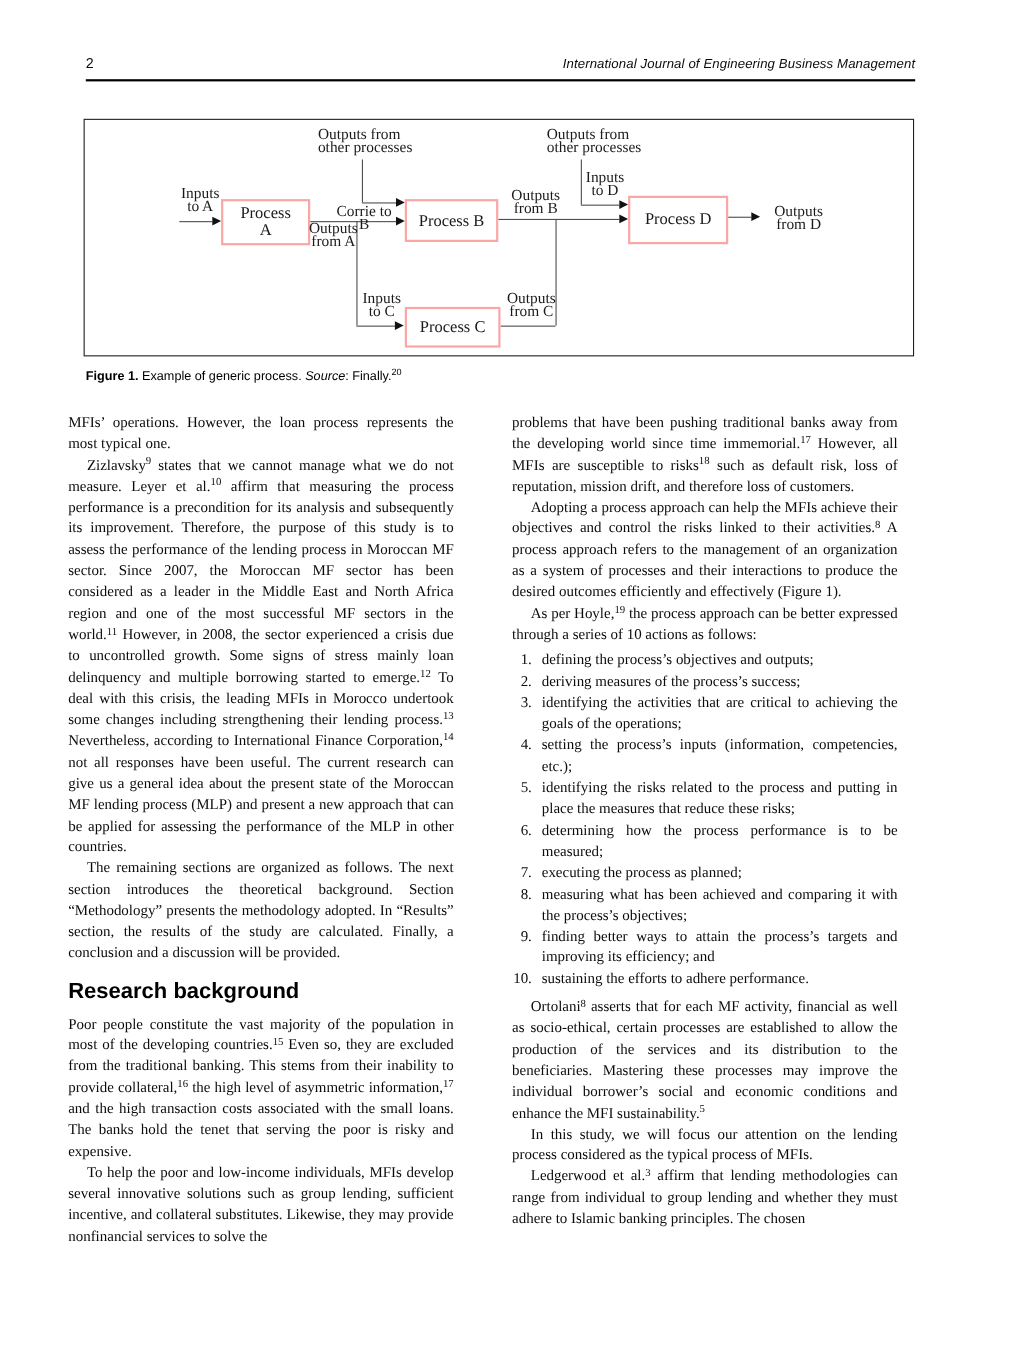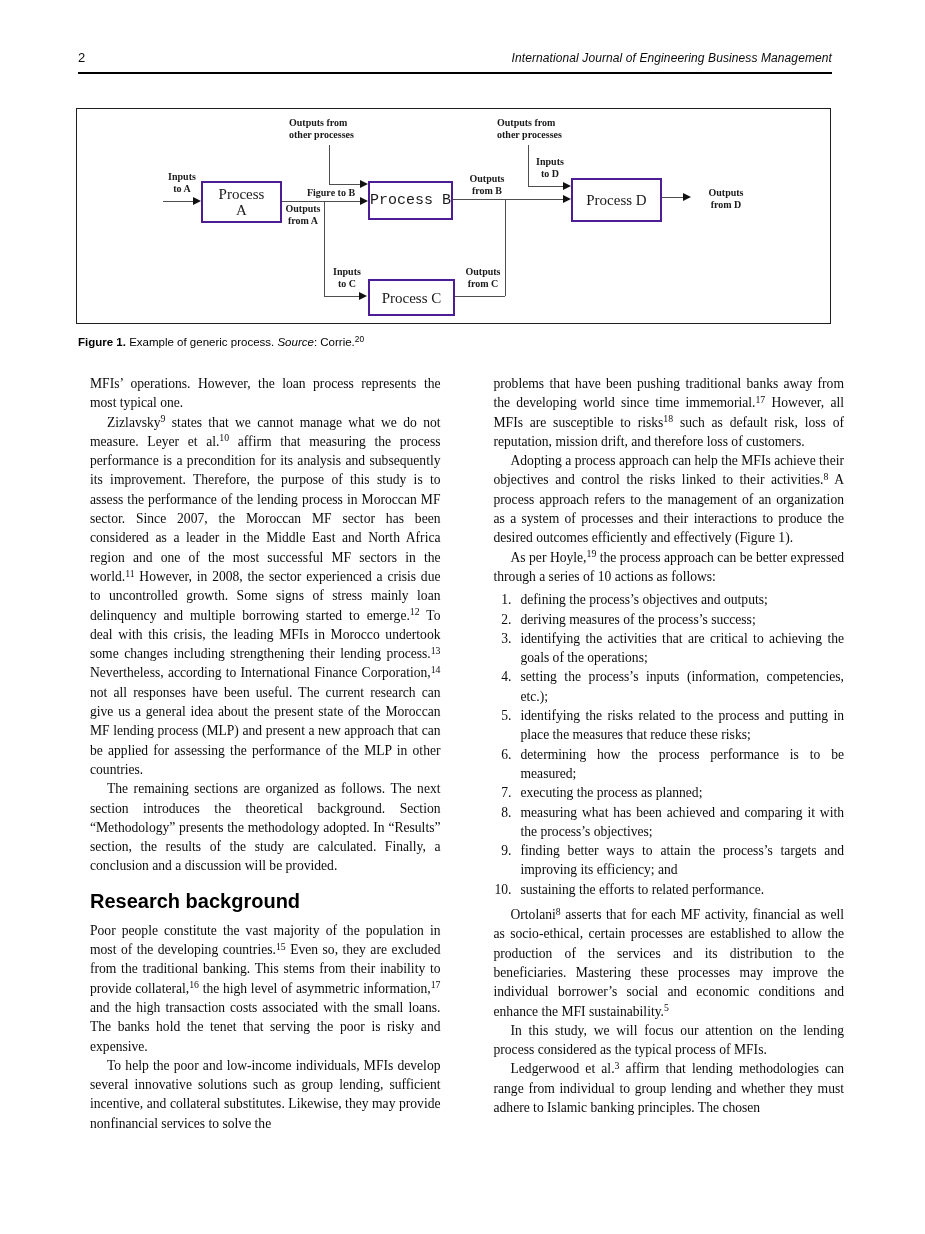--- a/index.html
+++ b/index.html
@@ -16,46 +16,46 @@
     font-family:"Liberation Sans","DejaVu Sans",sans-serif;
   }
   .hdr .pageno { font-size:13px; }
   .hdr .journal { font-size:12px; font-style:italic; letter-spacing:.1px; }
   
   .figbox {
     position:absolute; left:76px; top:108px; width:753px; height:214px;
     border:1.5px solid #1f1f1f; background:#fff;
   }
   .proc {
-    position:absolute; border:2px solid #4c1d95; background:#fff;
+    position:absolute; border:2px solid #fca5a5; background:#fff;
     display:flex; align-items:center; justify-content:center;
     font-size:15px; line-height:16px; text-align:center; white-space:pre-line;
     color:#1a1a1a;
   }
   .flabel {
-    position:absolute; font-weight:bold; font-size:10px; line-height:11.5px;
+    position:absolute; font-weight:normal; font-size:14px; line-height:11.5px;
     text-align:center; white-space:pre-line; color:#1a1a1a;
   }
   .flabel.left { text-align:left; }
   .fline { position:absolute; background:#4e4e4e; }
   .fline.h { height:1.2px; }
   .fline.v { width:1.2px; }
   .farrow {
     position:absolute; width:0; height:0;
     border-left:8px solid #111; border-top:4.5px solid transparent; border-bottom:4.5px solid transparent;
   }
   .caption {
     position:absolute; left:78px; top:336px; width:754px;
     font-family:"Liberation Sans","DejaVu Sans",sans-serif; font-size:11.5px; color:#000;
   }
   .caption .b { font-weight:bold;margin-top:28px; }
   .caption .i { font-style:italic;text-align:center; }
   
   .cols {
-    position:absolute; left:90px; top:374px; width:754px;
+    position:absolute; left:62px; top:374px; width:754px;
     display:flex; gap:53px;
   }
   .col { width:353px; }
   .col p {
     margin:0; font-size:13.6px; line-height:19.3px; text-align:justify;
     text-justify:inter-word;
   }
   .col p.indent { text-indent:17px; }
   .col h2 {
     font-family:"Liberation Sans","DejaVu Sans",sans-serif;
@@ -92,46 +92,46 @@
       <div class="farrow" style="left: 486px; top: 86px;"></div>
       <div class="fline v" style="left: 428px; top: 90px; height: 97px;"></div>
       <div class="fline h" style="left: 374px; top: 187px; width: 54px;"></div>
       <div class="fline v" style="left: 451px; top: 36px; height: 41px;"></div>
       <div class="fline h" style="left: 451px; top: 77px; width: 35px;"></div>
       <div class="farrow" style="left: 486px; top: 73px;"></div>
       <div class="fline h" style="left: 581px; top: 88px; width: 25px;"></div>
       <div class="farrow" style="left: 606px; top: 84px;"></div>
       <div class="proc" style="left: 124px; top: 72px; width: 77px; height: 38px;">Process
 A</div>
-      <div class="proc" style="left: 291px; top: 72px; width: 81px; height: 35px; font-family: Liberation Mono, monospace;">Process B</div>
+      <div class="proc" style="left: 291px; top: 72px; width: 81px; height: 35px;">Process B</div>
       <div class="proc" style="left: 291px; top: 170px; width: 83px; height: 33px; text-align: right;">Process C</div>
       <div class="proc" style="left: 494px; top: 69px; width: 87px; height: 40px;">Process D</div>
       <div class="flabel" style="left: 83px; top: 62px; width: 44px;">Inputs
 to A</div>
       <div class="flabel left" style="left: 212px; top: 8px; width: 104px;">Outputs from
 other processes</div>
-      <div class="flabel" style="left: 224px; top: 78px; width: 60px;">Figure to B</div>
+      <div class="flabel" style="left: 224px; top: 78px; width: 60px;">Corrie to B</div>
       <div class="flabel" style="left: 200px; top: 94px; width: 52px;">Outputs
 from A</div>
       <div class="flabel" style="left: 384px; top: 64px; width: 52px;">Outputs
 from B</div>
       <div class="flabel left" style="left: 420px; top: 8px; width: 104px;">Outputs from
 other processes</div>
       <div class="flabel" style="left: 453px; top: 47px; width: 40px;">Inputs
 to D</div>
       <div class="flabel" style="left: 622px; top: 78px; width: 54px;">Outputs
 from D</div>
       <div class="flabel" style="left: 250px; top: 157px; width: 40px;">Inputs
 to C</div>
       <div class="flabel" style="left: 380px; top: 157px; width: 52px;">Outputs
 from C</div>
     </div>
 
   <div class="caption">
-    <span class="b">Figure 1.</span><span> Example of generic process. </span><span class="i">Source</span><span>: Corrie.</span><sup>20</sup>
+    <span class="b">Figure 1.</span><span> Example of generic process. </span><span class="i">Source</span><span>: Finally.</span><sup>20</sup>
   </div>
 
   <div class="cols">
     <div class="col" id="col-left">
         <p>MFIs’ operations. However, the loan process represents the most typical one.</p>
         <p class="indent">Zizlavsky<sup>9</sup> states that we cannot manage what we do not measure. Leyer et al.<sup>10</sup> affirm that measuring the process performance is a precondition for its analysis and subsequently its improvement. Therefore, the purpose of this study is to assess the performance of the lending process in Moroccan MF sector. Since 2007, the Moroccan MF sector has been considered as a leader in the Middle East and North Africa region and one of the most successful MF sectors in the world.<sup>11</sup> However, in 2008, the sector experienced a crisis due to uncontrolled growth. Some signs of stress mainly loan delinquency and multiple borrowing started to emerge.<sup>12</sup> To deal with this crisis, the leading MFIs in Morocco undertook some changes including strengthening their lending process.<sup>13</sup> Nevertheless, according to International Finance Corporation,<sup>14</sup> not all responses have been useful. The current research can give us a general idea about the present state of the Moroccan MF lending process (MLP) and present a new approach that can be applied for assessing the performance of the MLP in other countries.</p>
         <p class="indent">The remaining sections are organized as follows. The next section introduces the theoretical background. Section “Methodology” presents the methodology adopted. In “Results” section, the results of the study are calculated. Finally, a conclusion and a discussion will be provided.</p>
         <h2>Research background</h2>
         <p>Poor people constitute the vast majority of the population in most of the developing countries.<sup>15</sup> Even so, they are excluded from the traditional banking. This stems from their inability to provide collateral,<sup>16</sup> the high level of asymmetric information,<sup>17</sup> and the high transaction costs associated with the small loans. The banks hold the tenet that serving the poor is risky and expensive.</p>
         <p class="indent">To help the poor and low-income individuals, MFIs develop several innovative solutions such as group lending, sufficient incentive, and collateral substitutes. Likewise, they may provide nonfinancial services to solve the</p>
@@ -172,21 +172,21 @@
           <div class="li">
             <span class="num">8.</span>
             <span class="txt">measuring what has been achieved and comparing it with the process’s objectives;</span>
           </div>
           <div class="li">
             <span class="num">9.</span>
             <span class="txt">finding better ways to attain the process’s targets and improving its efficiency; and</span>
           </div>
           <div class="li">
             <span class="num">10.</span>
-            <span class="txt">sustaining the efforts to related performance.</span>
+            <span class="txt">sustaining the efforts to adhere performance.</span>
           </div>
         </div>
         <p class="indent">Ortolani<sup>8</sup> asserts that for each MF activity, financial as well as socio-ethical, certain processes are established to allow the production of the services and its distribution to the beneficiaries. Mastering these processes may improve the individual borrower’s social and economic conditions and enhance the MFI sustainability.<sup>5</sup></p>
         <p class="indent">In this study, we will focus our attention on the lending process considered as the typical process of MFIs.</p>
         <p class="indent">Ledgerwood et al.<sup>3</sup> affirm that lending methodologies can range from individual to group lending and whether they must adhere to Islamic banking principles. The chosen</p>
       </div>
   </div>
 
 </div>
 

